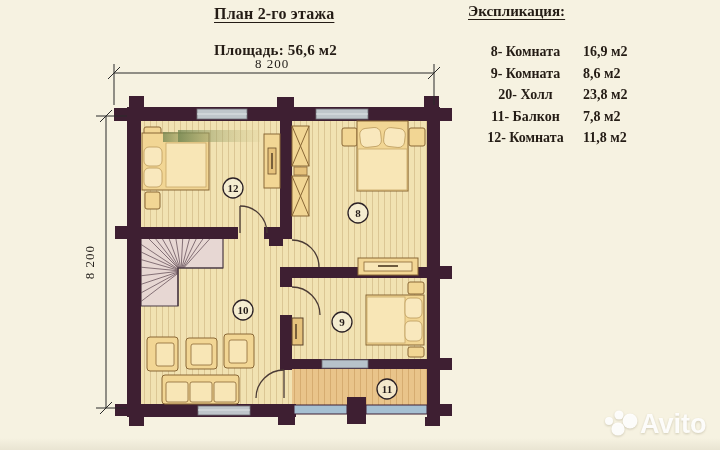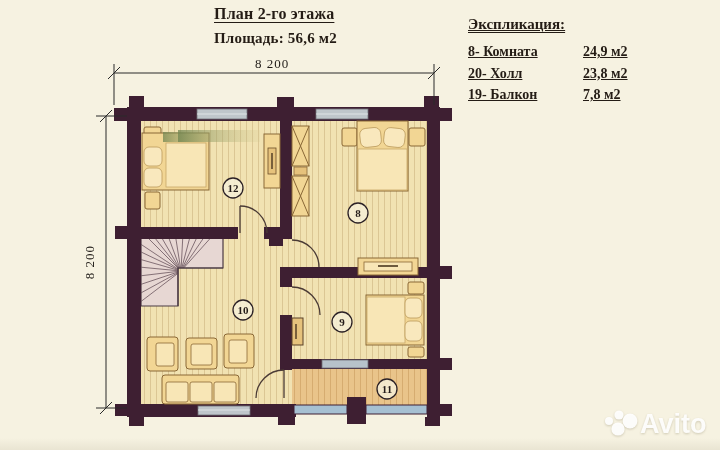--- a/index.html
+++ b/index.html
@@ -9,27 +9,27 @@
     font-family:"Liberation Serif","DejaVu Serif",serif;
     color:#241c15;
   }
   #canvas{position:absolute;inset:0;width:720px;height:450px;padding-left:35px;}
   .title-block{position:absolute;left:214px;top:5px;width:200px;}
   .title-main{
     font-size:16px;font-weight:700;
     text-decoration:underline;text-underline-offset:3px;text-decoration-thickness:1.3px;
     letter-spacing:.2px;
   }
-  .title-area{font-size:15px;font-weight:600;margin-top:7px;letter-spacing:.2px;}
-  .legend{position:absolute;left:468px;top:16px;width:245px;text-decoration:underline;}
+  .title-area{font-size:15px;font-weight:600;margin-top:19px;letter-spacing:.2px;}
+  .legend{position:absolute;left:468px;top:3px;width:245px;}
   .legend-heading{
     font-size:15px;font-weight:700;
     text-decoration:underline;text-underline-offset:3px;text-decoration-thickness:1.3px;
   }
-  .legend-rows{margin-top:8px;}
+  .legend-rows{margin-top:21px;text-align:center;}
   .legend-row{display:flex;font-size:14px;font-weight:600;line-height:21.5px;}
   .legend-row .lbl{width:115px;}
   .plan-svg{position:absolute;left:0;top:0;}
   .room-circ{fill:rgba(246,238,214,.85);stroke:#2b2126;stroke-width:1.3;}
   .room-num{font-family:"Liberation Serif","DejaVu Serif",serif;font-size:11px;font-weight:600;fill:#241c1a;}
   .dim-text{font-family:"Liberation Serif","DejaVu Serif",serif;font-size:13px;fill:#201c18;letter-spacing:1px;}
   .wm{position:absolute;left:598px;top:399px;width:120px;height:46px;}
   .wm text{
     font-family:"Liberation Sans","DejaVu Sans",sans-serif;
     font-size:27px;font-weight:700;fill:rgba(255,255,255,.92);
@@ -46,29 +46,37 @@
   <div class="title-block">
     <div class="title-main">План 2-го этажа</div>
     <div class="title-area">Площадь: 56,6 м2</div>
   </div>
 
   <div class="legend">
     <div class="legend-heading">Экспликация:</div>
     <div class="legend-rows">
       <div class="legend-row">
         <span class="lbl">8- Комната</span>
-        <span class="val">24,9 м2</span>
+        <span class="val">16,9 м2</span>
+      </div>
+      <div class="legend-row">
+        <span class="lbl">9- Комната</span>
+        <span class="val">8,6 м2</span>
       </div>
       <div class="legend-row">
         <span class="lbl">20- Холл</span>
         <span class="val">23,8 м2</span>
       </div>
       <div class="legend-row">
-        <span class="lbl">19- Балкон</span>
+        <span class="lbl">11- Балкон</span>
         <span class="val">7,8 м2</span>
+      </div>
+      <div class="legend-row">
+        <span class="lbl">12- Комната</span>
+        <span class="val">11,8 м2</span>
       </div>
     </div>
   </div>
 
   <svg class="plan-svg" width="720" height="450" viewBox="0 0 720 450">
     <defs>
       <pattern id="planks" width="6" height="12" patternUnits="userSpaceOnUse">
         <rect width="6" height="12" fill="#f1e2b2"></rect>
         <line x1="0.5" y1="0" x2="0.5" y2="12" stroke="#c9ae7c" stroke-width="1" opacity="0.55"></line>
       </pattern>

